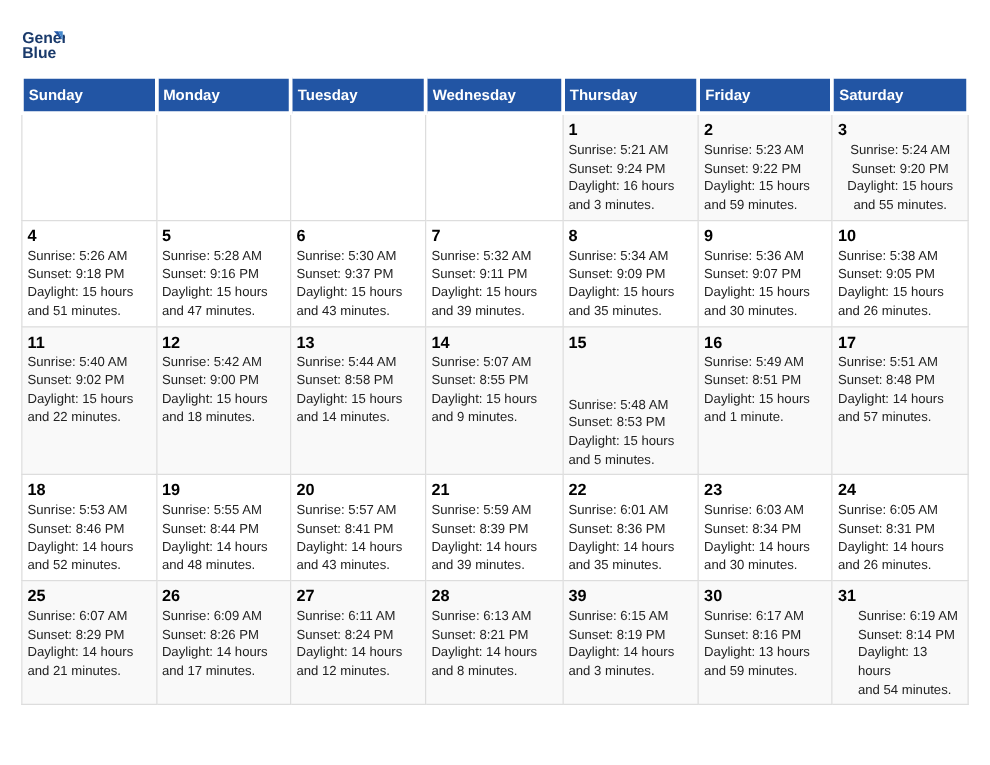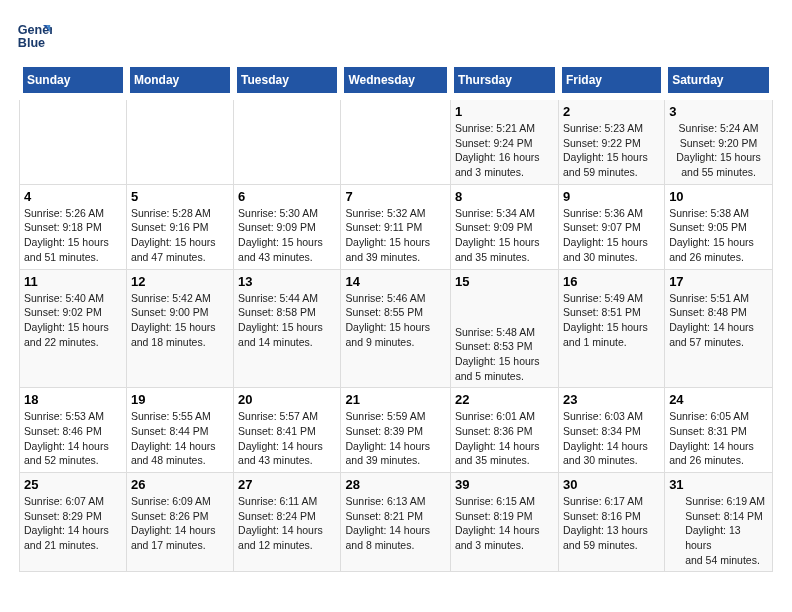--- a/index.html
+++ b/index.html
@@ -44,21 +44,21 @@
     }
     thead tr {
       background-color: #2255a4;
       color: #fff;
     }
     thead th {
       padding: 6px 4px;
       text-align: left;
       font-size: 12px;
       font-weight: bold;
-      border: 7px solid #ffffff;
+      border: 3px solid #ffffff;
       margin-left: 33px;
     }
     tbody tr {
       border-bottom: 1px solid #ccc;
     }
     tbody td {
       vertical-align: top;
       padding: 4px;
       border: 1px solid #ddd;
       min-height: 80px;
@@ -158,21 +158,21 @@
         <td>
           <span class="day-num">5</span>
           <div class="day-info" style="white-space: pre-line;">Sunrise: 5:28 AM
 Sunset: 9:16 PM
 Daylight: 15 hours
 and 47 minutes.</div>
         </td>
         <td>
           <span class="day-num">6</span>
           <div class="day-info" style="white-space: pre-line;">Sunrise: 5:30 AM
-Sunset: 9:09 PM
+Sunset: 9:37 PM
 Daylight: 15 hours
 and 43 minutes.</div>
         </td>
         <td>
           <span class="day-num">7</span>
           <div class="day-info" style="white-space: pre-line;">Sunrise: 5:32 AM
 Sunset: 9:11 PM
 Daylight: 15 hours
 and 39 minutes.</div>
         </td>
@@ -215,21 +215,21 @@
         </td>
         <td>
           <span class="day-num">13</span>
           <div class="day-info" style="white-space: pre-line;">Sunrise: 5:44 AM
 Sunset: 8:58 PM
 Daylight: 15 hours
 and 14 minutes.</div>
         </td>
         <td>
           <span class="day-num">14</span>
-          <div class="day-info" style="white-space: pre-line;">Sunrise: 5:46 AM
+          <div class="day-info" style="white-space: pre-line;">Sunrise: 5:07 AM
 Sunset: 8:55 PM
 Daylight: 15 hours
 and 9 minutes.</div>
         </td>
         <td>
           <span class="day-num">15</span>
           <div class="day-info" style="white-space: pre-line; margin-top: 36px;">Sunrise: 5:48 AM
 Sunset: 8:53 PM
 Daylight: 15 hours
 and 5 minutes.</div>

